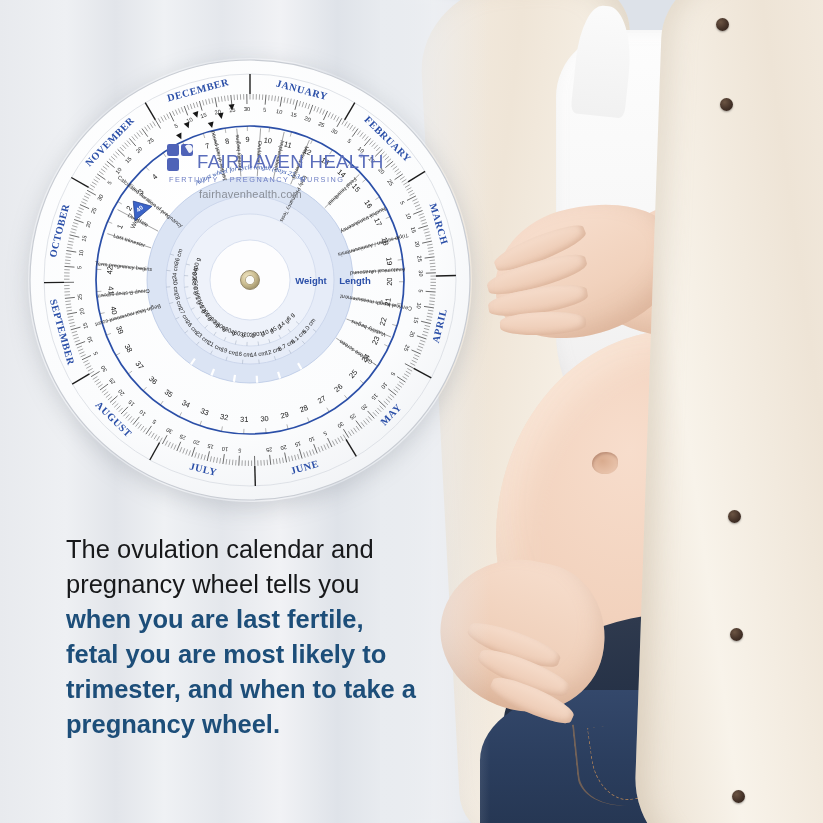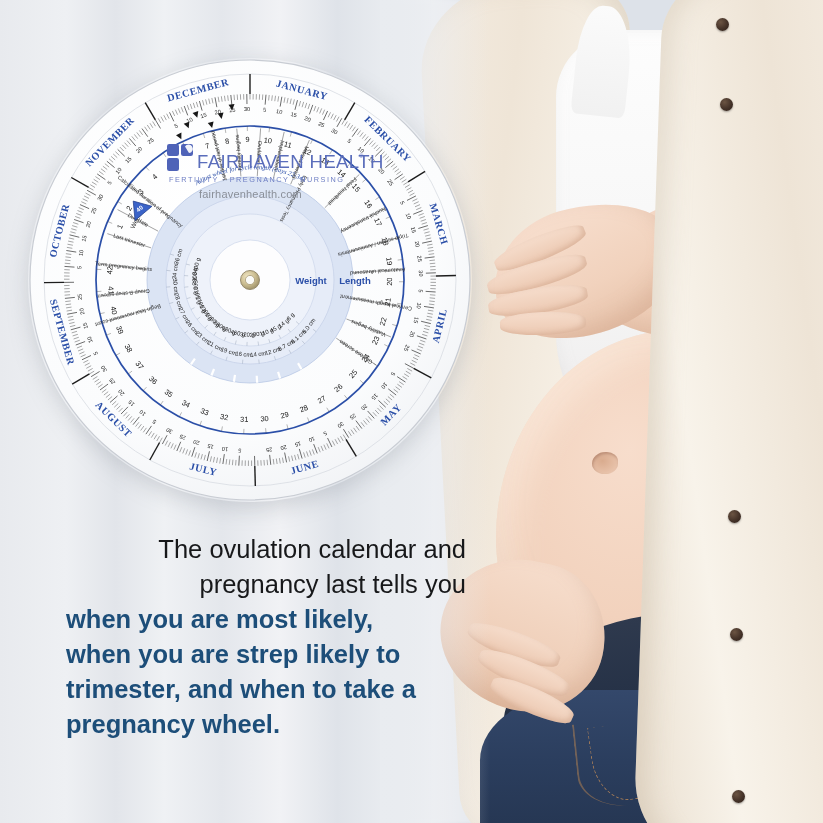--- a/index.html
+++ b/index.html
@@ -144,21 +144,21 @@
   .wt{font-family:"Liberation Sans", sans-serif;fill:#1b1b1b;}
   .hdr{font-family:"Liberation Sans", sans-serif;fill:#2b4fa8;font-weight:700;}
   .adj{font-family:"Liberation Serif", serif;font-style:italic;fill:#2b4fa8;}
 
   
   .caption{
     position:absolute;left:66px;top:532px;width:400px;
     font-family:"Liberation Sans", sans-serif;
     font-size:25.5px;line-height:35px;
   }
-  .cap-light{color:#17181a;font-weight:400;text-align:right;}
+  .cap-light{color:#17181a;font-weight:400;}
   .cap-bold{color:#1d4e79;font-weight:700;}
   .cap-line{display:block;white-space:nowrap;}
 </style>
 </head>
 <body>
 
 <div id="stage">
 
   <div class="bg">
     <div class="bg-wall"></div>
@@ -916,19 +916,19 @@
         <text x="30" y="24" font-size="18.5" letter-spacing="0.4" font-family="'Liberation Sans',sans-serif" fill="#5a6dbb" font-weight="400">FAIRHAVEN HEALTH</text>
         <text x="192" y="14" font-size="6" fill="#5a6dbb" font-family="'Liberation Sans',sans-serif">®</text>
         <text x="2" y="38" font-size="7.3" letter-spacing="1.5" font-family="'Liberation Sans',sans-serif" fill="#6f7fc4">FERTILITY  ·  PREGNANCY  ·  NURSING</text>
         <text x="32" y="54" font-size="11" letter-spacing="0.2" font-family="'Liberation Sans',sans-serif" fill="#8a8f98">fairhavenhealth.com</text>
       </g>
     </svg>
   </div>
 
   <div class="caption">
     <span class="cap-line cap-light">The ovulation calendar and</span>
-    <span class="cap-line cap-light">pregnancy last tells you</span>
-    <span class="cap-line cap-bold">when you are most likely,</span>
-    <span class="cap-line cap-bold">when you are strep likely to</span>
+    <span class="cap-line cap-light">pregnancy wheel tells you</span>
+    <span class="cap-line cap-bold">when you are last fertile,</span>
+    <span class="cap-line cap-bold">fetal you are most likely to</span>
     <span class="cap-line cap-bold">trimester, and when to take a</span>
     <span class="cap-line cap-bold">pregnancy wheel.</span>
   </div>
 </div>
 
 </body></html>

